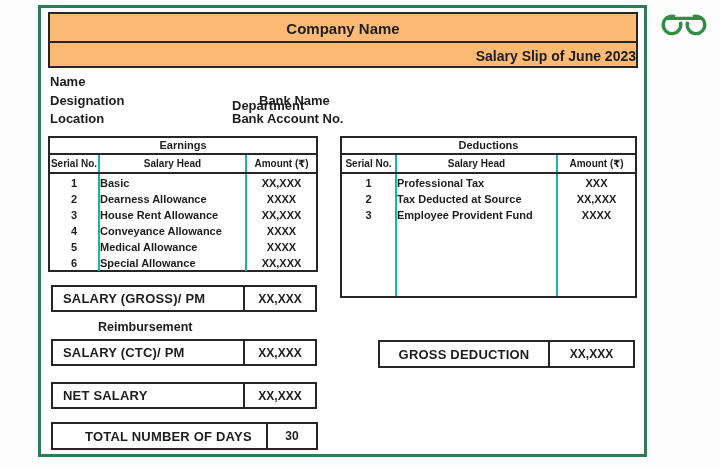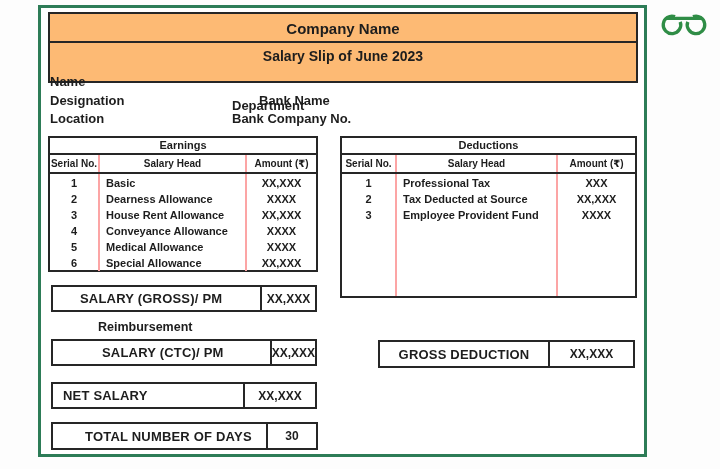--- a/index.html
+++ b/index.html
@@ -25,22 +25,22 @@
     left: 48px; top: 12px; width: 590px;
     border: 2px solid #262626;
     background: #fdba74;
   }
   .header-row1 {
     height: 29px; line-height: 29px;
     border-bottom: 2px solid #262626;
     text-align: center; font-weight: bold; font-size: 15px;
   }
   .header-row2 {
-    height: 38px; line-height: 26px;
-    text-align: center; font-weight: bold; font-size: 14px;
+    height: 23px; line-height: 26px;
+    text-align: right; font-weight: bold; font-size: 14px;
   }
 
   
   .field { font-weight: bold; font-size: 13px; line-height: 14px; }
 
   
   .tbl {
     border: 2px solid #262626;
     display: flex; flex-direction: column;
     background: #fff;
@@ -50,25 +50,25 @@
     text-align: center; font-weight: bold;
     font-size: 11px; line-height: 15px; height: 17px;
   }
   .tbl-head {
     display: flex;
     border-bottom: 2px solid #262626;
     font-weight: bold; font-size: 10px; height: 19px;
   }
   .tbl-head > div { line-height: 17px; text-align: center; }
   .tbl-body { display: flex; flex: 1; font-weight: bold; font-size: 11px; padding-top: 1px; }
-  .cdiv { border-right: 2px solid #fca5a5; }
+  .cdiv { border-right: 2px solid #14b8a6; }
   .tbl-body .cdiv { margin-top: -1px; padding-top: 1px; }
   .line { line-height: 16px; white-space: nowrap; }
   .c-serial { text-align: center; }
-  .c-head .line { padding-left: 6px; text-align: left; }
+  .c-head .line { text-align: left; }
   .c-amt { text-align: center; }
 
   
   .earn .c-serial { width: 50px; }
   .earn .c-head   { width: 147px; }
   .earn .c-amt    { width: 69px; }
   
   .ded .c-serial { width: 55px; }
   .ded .c-head   { width: 161px; }
   .ded .c-amt    { width: 77px; }
@@ -107,21 +107,21 @@
 <div class="abs header-box">
   <div class="header-row1">Company Name</div>
   <div class="header-row2">Salary Slip of June 2023</div>
 </div>
 
 <div class="abs field" style="left:50px; top:75px;">Name</div>
 <div class="abs field" style="left:50px; top:94px;">Designation</div>
 <div class="abs field" style="left:50px; top:112px;">Location</div>
 <div class="abs field" style="left:232px; top:75px;margin-top:24px;">Department</div>
 <div class="abs field" style="left:232px; top:94px;padding-left:27px;">Bank Name</div>
-<div class="abs field" style="left:232px; top:112px;">Bank Company No.</div>
+<div class="abs field" style="left:232px; top:112px;">Bank Account No.</div>
 
 <div class="abs tbl earn" style="left:48px; top:136px; width:270px; height:136px;">
   <div class="tbl-title">Earnings</div>
   <div class="tbl-head">
     <div class="c-serial cdiv">Serial No.</div>
     <div class="c-head cdiv">Salary Head</div>
     <div class="c-amt">Amount (₹)</div>
   </div>
   <div class="tbl-body">
     <div class="c-serial cdiv">
@@ -170,29 +170,29 @@
       <div class="line">Employee Provident Fund</div>
     </div>
     <div class="c-amt">
       <div class="line">XXX</div>
       <div class="line">XX,XXX</div>
       <div class="line">XXXX</div>
     </div>
   </div>
 </div>
 
-<div class="abs sumbox" style="left:51px; top:285px; width:266px; height:27px;padding-left:17px;">
+<div class="abs sumbox" style="left:51px; top:285px; width:266px; height:27px;">
   <div class="lbl" style="width:192px;">SALARY (GROSS)/ PM</div>
   <div class="amt">XX,XXX</div>
 </div>
 
 <div class="abs reimb" style="left:62px; top:320px;margin-left:36px;">Reimbursement</div>
 
 <div class="abs sumbox" style="left:51px; top:339px; width:266px; height:27px;">
-  <div class="lbl" style="width:192px;margin-left:39px;">SALARY (CTC)/ PM</div>
+  <div class="lbl" style="width:192px;">SALARY (CTC)/ PM</div>
   <div class="amt">XX,XXX</div>
 </div>
 
 <div class="abs sumbox" style="left:378px; top:340px; width:257px; height:28px;">
   <div class="lbl centered" style="width:170px;">GROSS DEDUCTION</div>
   <div class="amt">XX,XXX</div>
 </div>
 
 <div class="abs sumbox" style="left:51px; top:382px; width:266px; height:27px;">
   <div class="lbl" style="width:192px;">NET SALARY</div>

